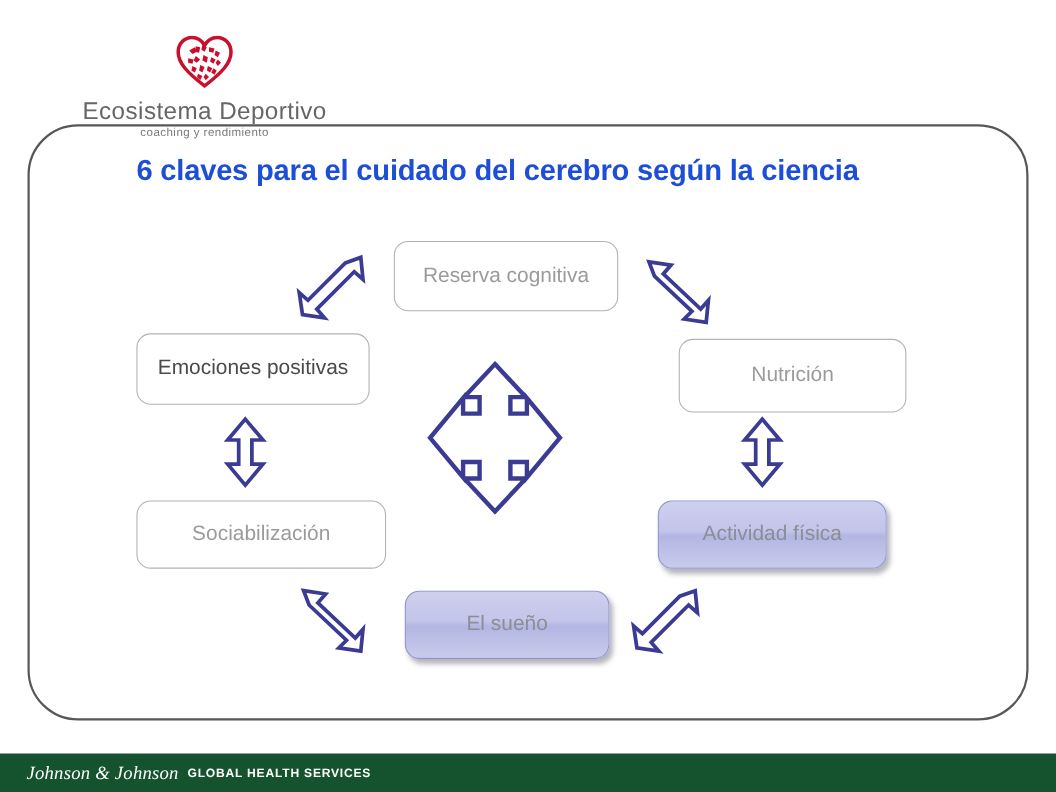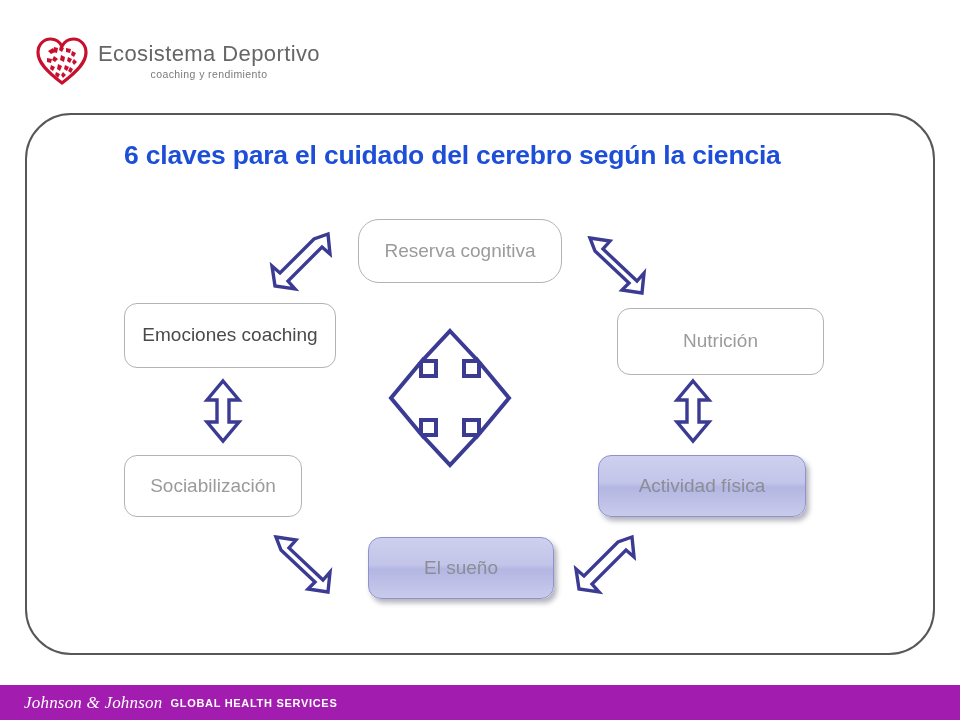--- a/index.html
+++ b/index.html
@@ -19,20 +19,21 @@
   
   #brand-logo {
     position: absolute;
     left: 36px;
     top: 32px;
     width: 300px;
     height: 58px;
     display: flex;
     align-items: center;
     gap: 10px;
+    flex-direction: column;
   }
   #brand-heart {
     width: 52px;
     height: 48px;
     flex: 0 0 auto;
   }
   #brand-wordmark {
     display: flex;
     flex-direction: column;
     justify-content: center;
@@ -108,45 +109,45 @@
   .node.plain.dark-label {
     color: #4a4a4a;
   }
   .node.highlight {
     background: linear-gradient(to bottom, #cfd0ee 0%, #c2c4e9 45%, #b3b6e2 52%, #c9cbec 100%);
     border: 1.6px solid #8e92cd;
     color: #8d8d96;
     box-shadow: 3px 4px 5px rgba(90, 90, 110, 0.45);
   }
 
-  #node-reserva      { left: 358px; top: 219px; width: 204px; height: 64px; border-radius: 21px; }
+  #node-reserva      { left: 358px; top: 219px; width: 204px; height: 64px; }
   #node-emociones    { left: 124px; top: 303px; width: 212px; height: 65px; }
   #node-nutricion    { left: 592px; top: 308px; width: 207px; height: 67px; margin-left: 25px; }
-  #node-sociabilizacion { left: 124px; top: 455px; width: 178px; height: 62px; }
+  #node-sociabilizacion { left: 124px; top: 455px; width: 227px; height: 62px; }
   #node-actividad    { left: 598px; top: 455px; width: 208px; height: 62px; }
   #node-sueno        { left: 368px; top: 537px; width: 186px; height: 62px; }
 
   
   .arrow { position: absolute; }
   #arrow-center    { left: 376px; top: 328px; width: 148px; height: 140px; }
   #arrow-top-left  { left: 266px; top: 228px; width: 72px; height: 64px; }
   #arrow-top-right { left: 580px; top: 232px; width: 72px; height: 64px; }
   #arrow-left-vert { left: 203px; top: 378px; width: 40px; height: 66px; }
   #arrow-right-vert{ left: 673px; top: 378px; width: 40px; height: 66px; }
   #arrow-bottom-left  { left: 266px; top: 531px; width: 72px; height: 64px; }
   #arrow-bottom-right { left: 570px; top: 531px; width: 72px; height: 64px; }
 
   
   #footer-banner {
     position: absolute;
     left: 0;
     top: 685px;
     width: 960px;
     height: 35px;
-    background: #a21caf;
+    background: #14532d;
     display: flex;
     align-items: center;
     gap: 8px;
     padding-left: 24px;
   }
   #jnj-wordmark {
     color: #ffffff;
     font-family: "Liberation Serif", serif;
     font-style: italic;
     font-size: 17px;
@@ -196,21 +197,21 @@
 
 <div id="slide-title">6 claves para el cuidado del cerebro según la ciencia</div>
 
 <div id="diagram">
 
   <div class="node plain" id="node-reserva">
     <span>Reserva cognitiva</span>
   </div>
 
   <div class="node plain dark-label" id="node-emociones">
-    <span>Emociones coaching</span>
+    <span>Emociones positivas</span>
   </div>
 
   <div class="node plain" id="node-nutricion">
     <span>Nutrición</span>
   </div>
 
   <div class="node plain" id="node-sociabilizacion">
     <span>Sociabilización</span>
   </div>
 

